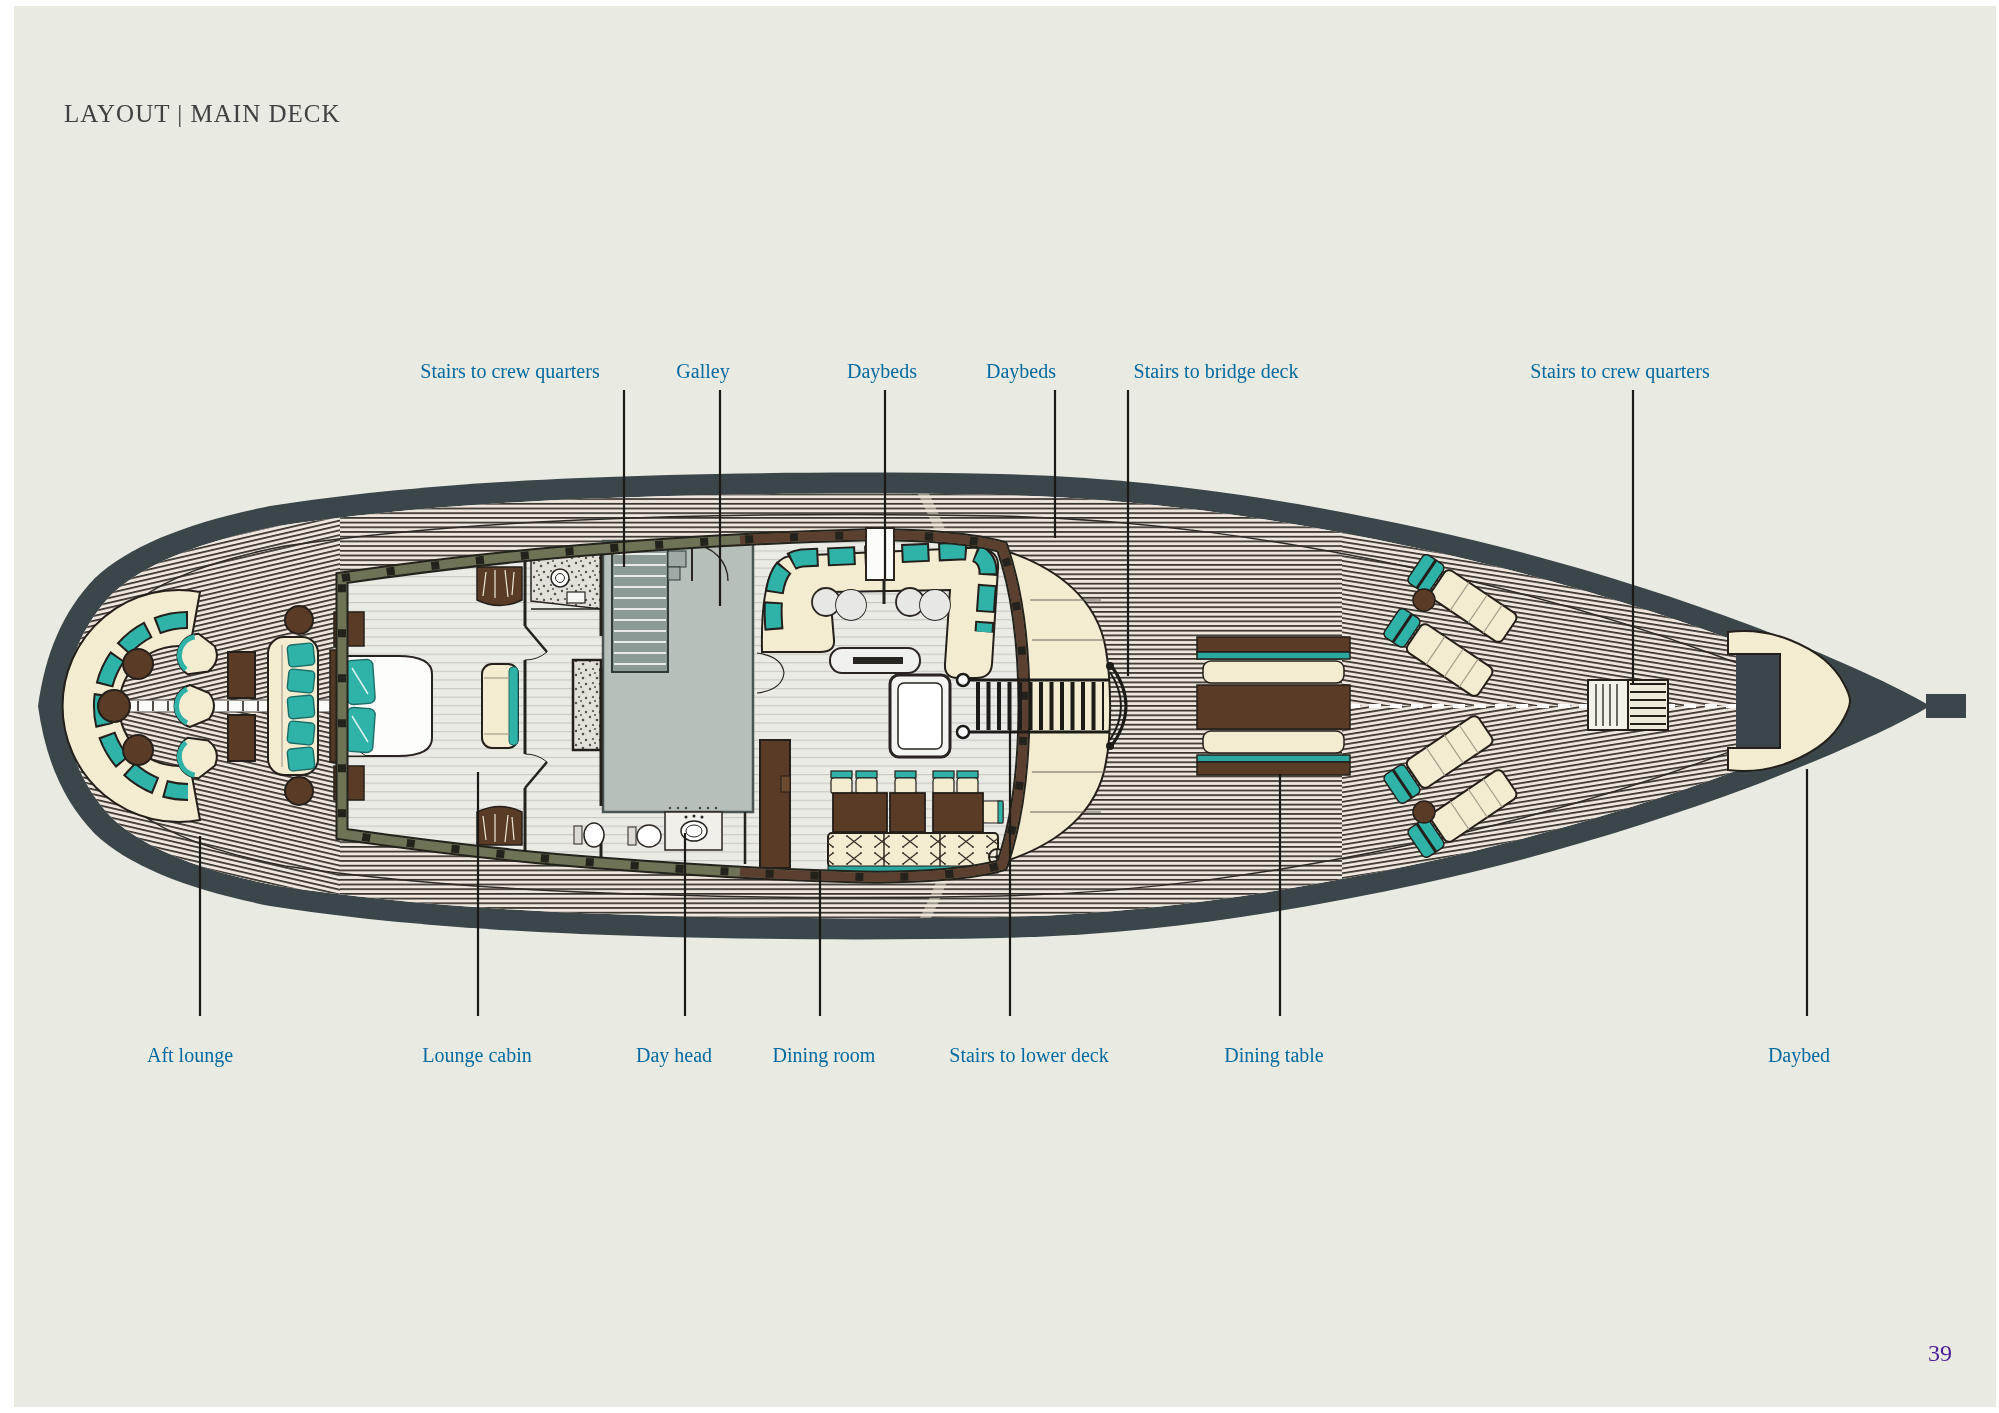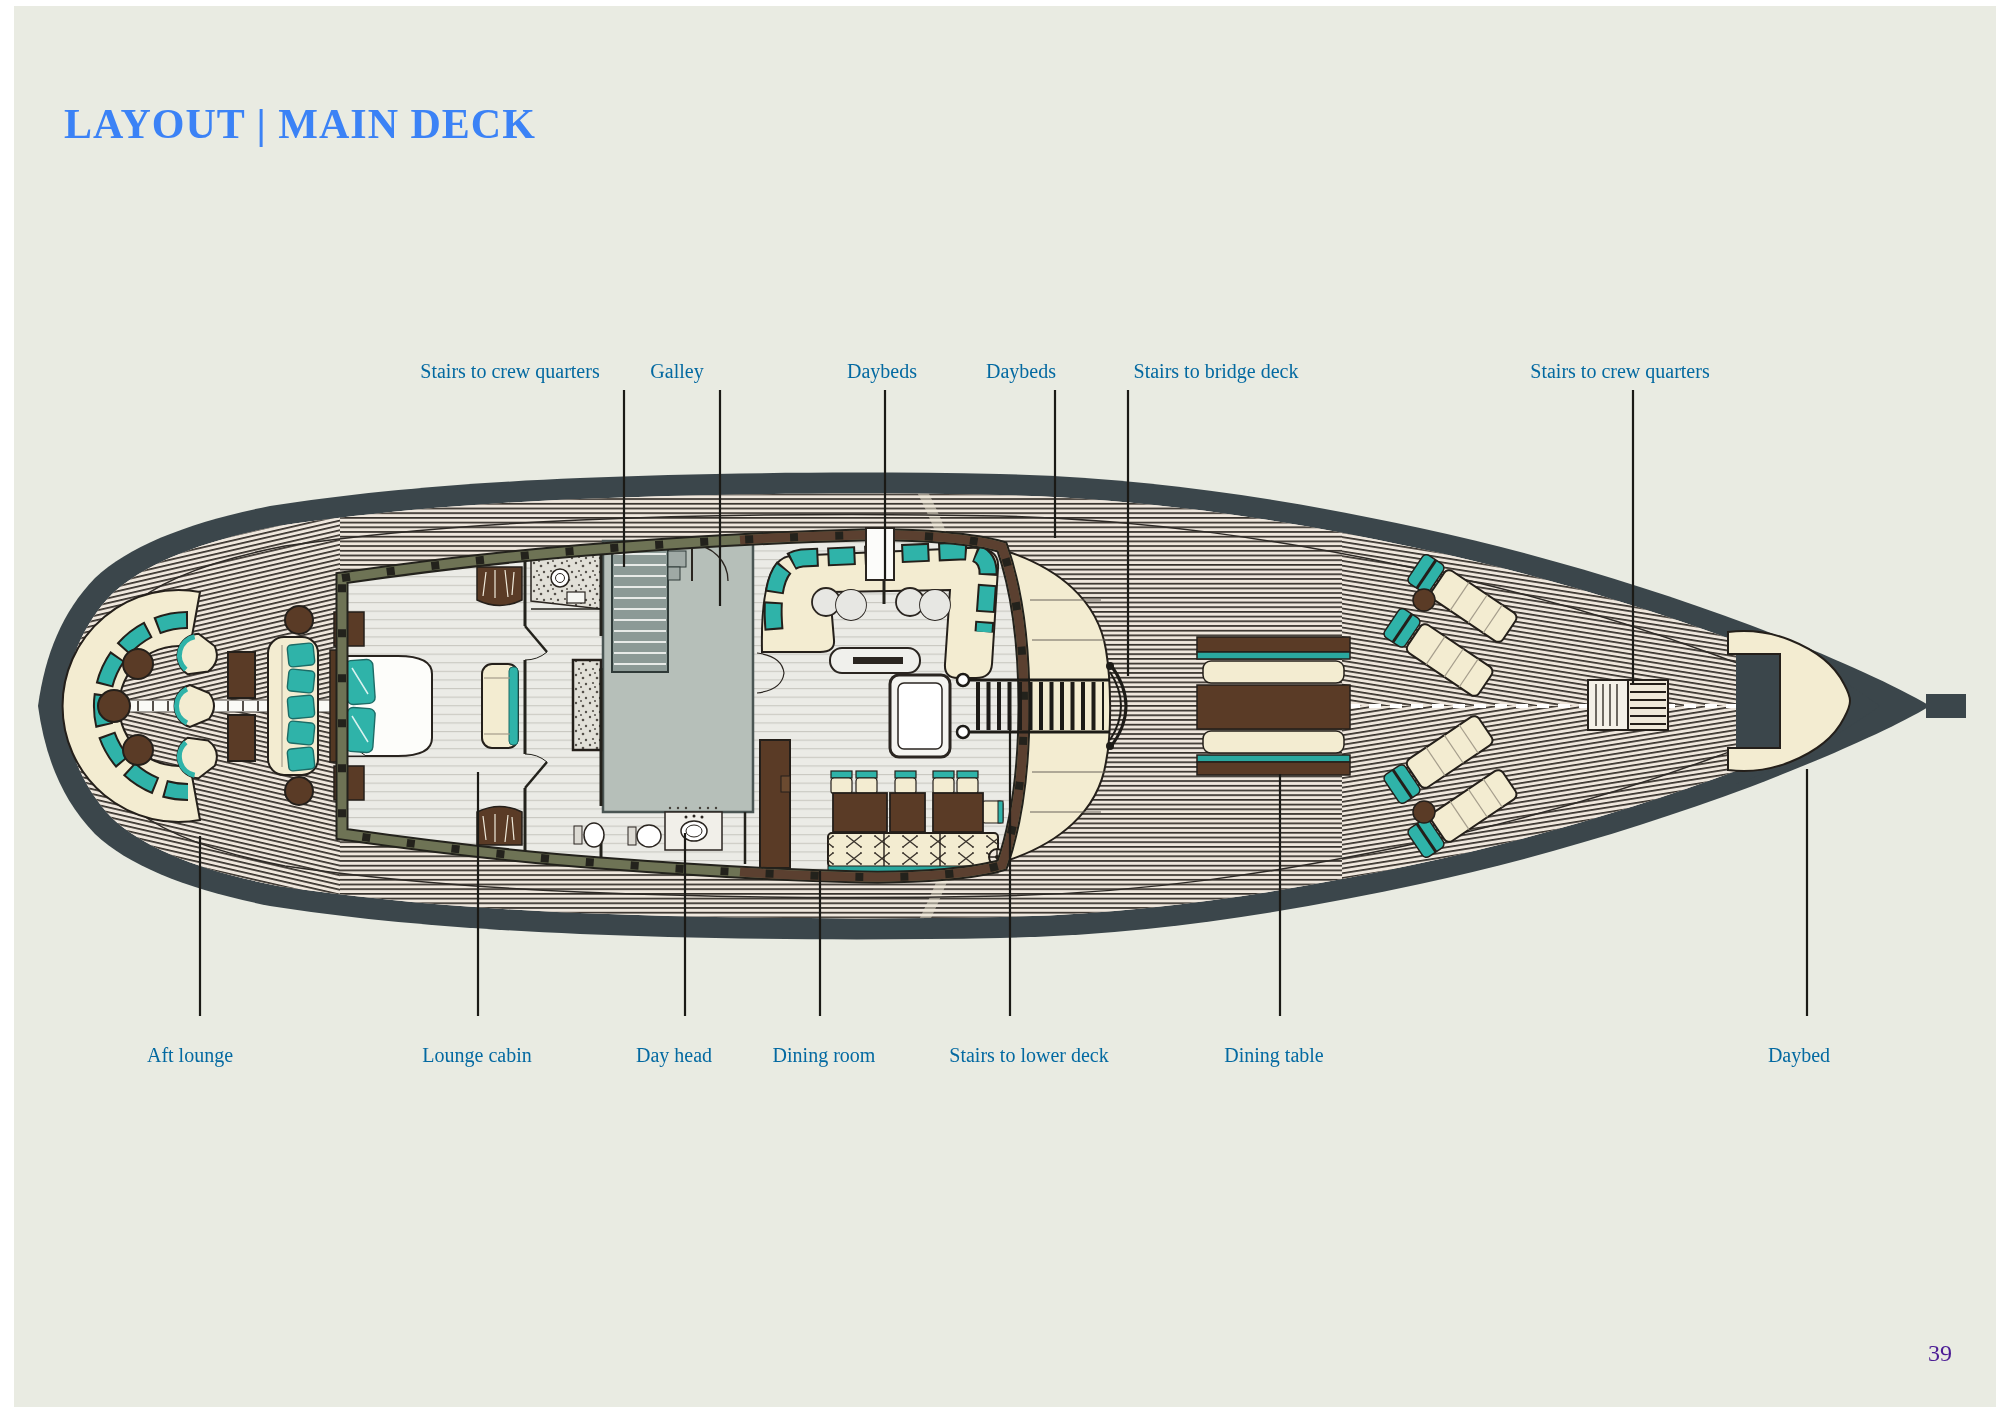--- a/index.html
+++ b/index.html
@@ -1,20 +1,20 @@
 <!DOCTYPE html>
 <html><head>
 <meta charset="utf-8">
 <style>
   html,body{margin:0;padding:0;background:#ffffff;}
   body{width:1999px;height:1413px;position:relative;font-family:"Liberation Serif",serif;}
   .page{position:absolute;left:14px;top:6px;right:3px;bottom:6px;background:#e9ebe2;}
   .stage{position:absolute;left:0;top:0;width:1999px;height:1413px;}
   svg{position:absolute;left:0;top:0;width:1999px;height:1413px;}
-  .title{position:absolute;left:64px;top:100px;font-size:42px;font-weight:700;color:#3b82f6;letter-spacing:1px;white-space:nowrap;}
+  .title{position:absolute;left:64px;top:100px;font-size:25px;font-weight:400;color:#404040;letter-spacing:1px;white-space:nowrap;}
   .label{position:absolute;font-size:20px;color:#0369a1;white-space:nowrap;transform:translateX(-50%);margin-top:12px;}
   .label.top{top:348px;}
   .label.bot{top:1032px;text-align:center;}
   .pagenum{position:absolute;left:1928px;top:1340px;font-size:24px;color:#4c1d95;}
 </style>
 </head>
 <body>
 
 <div class="page"></div>
 
@@ -378,21 +378,21 @@
     <line x1="820" y1="1016" x2="820" y2="871"></line>
     <line x1="1010" y1="1016" x2="1010" y2="716"></line>
     <line x1="1280" y1="1016" x2="1280" y2="774"></line>
     <line x1="1807" y1="1016" x2="1807" y2="769"></line>
   </g>
 </svg>
 
   <div class="title">LAYOUT | MAIN DECK</div>
 
   <div class="label top" style="left:510px">Stairs to crew quarters</div>
-  <div class="label top" style="left:677px">Galley</div>
+  <div class="label top" style="left:703px">Galley</div>
   <div class="label top" style="left:882px">Daybeds</div>
   <div class="label top" style="left:1021px">Daybeds</div>
   <div class="label top" style="left:1216px">Stairs to bridge deck</div>
   <div class="label top" style="left:1620px">Stairs to crew quarters</div>
 
   <div class="label bot" style="left:190px">Aft lounge</div>
   <div class="label bot" style="left:477px">Lounge cabin</div>
   <div class="label bot" style="left:674px">Day head</div>
   <div class="label bot" style="left:824px">Dining room</div>
   <div class="label bot" style="left:1029px">Stairs to lower deck</div>

